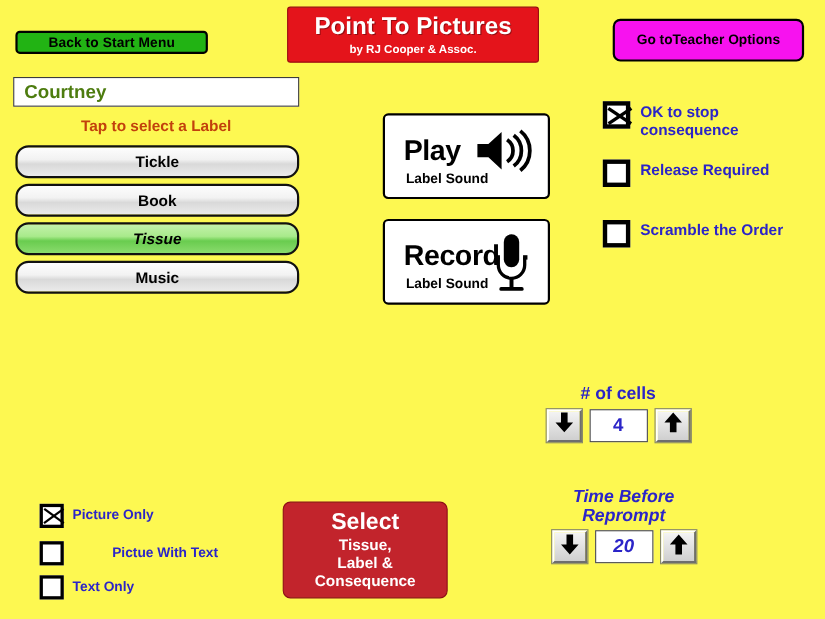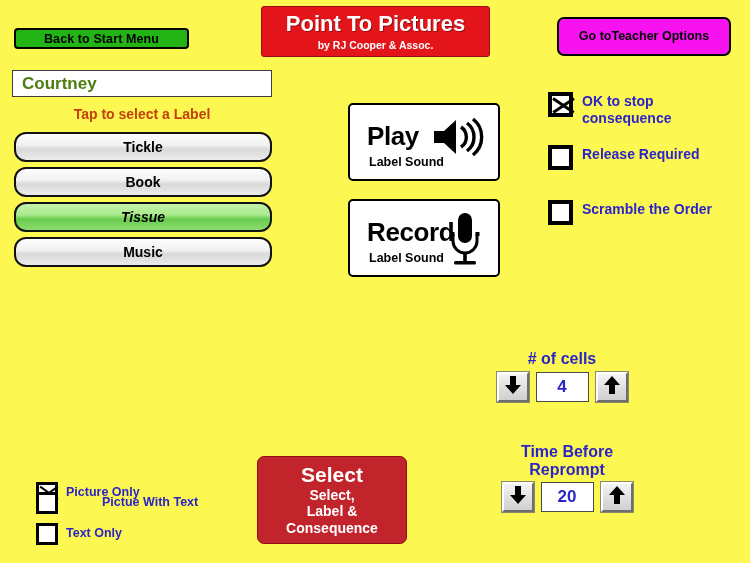--- a/index.html
+++ b/index.html
@@ -193,21 +193,21 @@
     width: 22px; height: 2.4px;
     background: #000;
   }
   .small-chkbox.checked::before { transform: rotate(36deg); }
   .small-chkbox.checked::after  { transform: rotate(-36deg); }
   .small-chk-label {
     margin-left: 8px;
     font-size: 12.5px; font-weight: bold; color: #2b24c8;
     padding-top: 3px;
   }
-  #mode-0 { left: 36px; top: 458px; margin-top: 24px; }
+  #mode-0 { left: 36px; top: 458px; }
   #mode-1 { left: 36px; top: 492px; gap: 36px; }
   #mode-2 { left: 36px; top: 523px; }
 
   
   #select-btn {
     left: 257px; top: 456px;
     width: 150px; height: 88px;
     background: #c2242c;
     border: 1px solid #8d1016;
     border-radius: 7px;
@@ -250,21 +250,21 @@
   }
   .step-value {
     width: 53px; height: 30px;
     background: #fff;
     border: 1px solid #4a4a4a;
     box-sizing: border-box;
     display: flex; align-items: center; justify-content: center;
     font-size: 17px; font-weight: bold; color: #2b24c8;
   }
   #cells-group    { left: 487px; top: 350px; width: 150px; }
-  #reprompt-group { left: 487px; top: 443px; width: 160px; }
+  #reprompt-group { left: 487px; top: 443px; width: 160px; font-style: italic; }
 </style>
 </head>
 <body>
 
 <div class="stage">
 
   <div class="abs" id="back-btn">
     <span>Back to Start Menu</span>
   </div>
 
@@ -393,18 +393,18 @@
     <span class="small-chkbox"></span>
     <span class="small-chk-label">Pictue With Text</span>
   </div>
   <div class="abs chk-row" id="mode-2">
     <span class="small-chkbox"></span>
     <span class="small-chk-label">Text Only</span>
   </div>
 
   <div class="abs" id="select-btn">
     <div class="s1">Select</div>
-    <div class="s2">Select,</div>
+    <div class="s2">Tissue,</div>
     <div class="s2">Label &amp;</div>
     <div class="s2">Consequence</div>
   </div>
 
 </div>
 
 </body></html>

